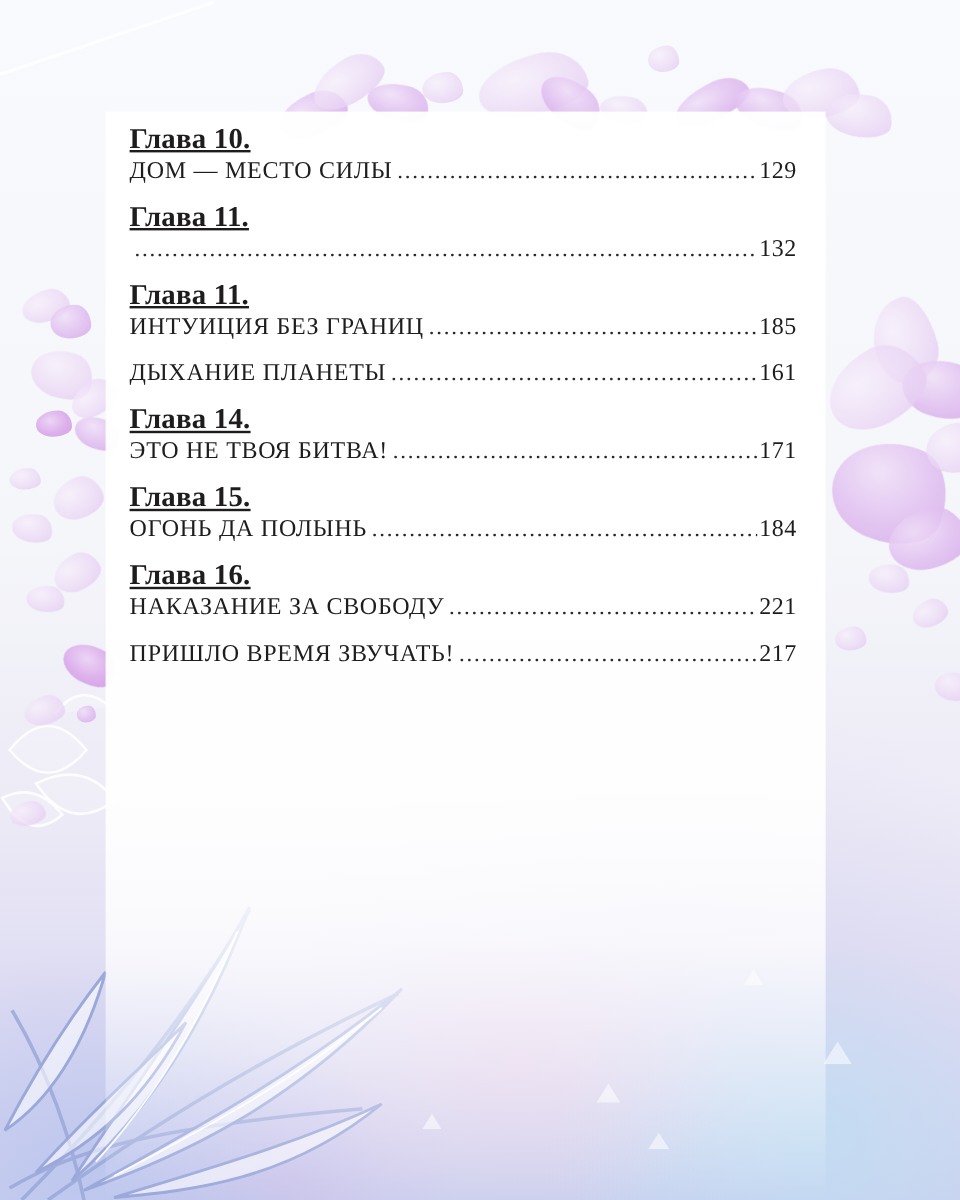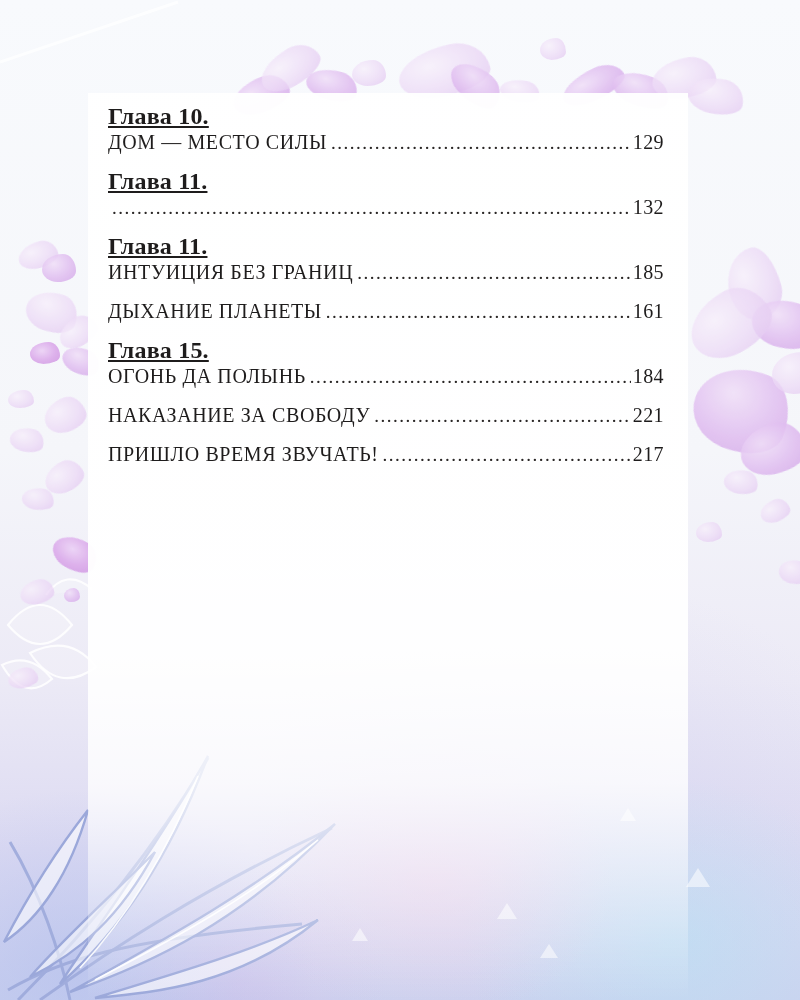--- a/index.html
+++ b/index.html
@@ -150,31 +150,40 @@
     </div>
 
     <div class="toc-entry">
       <div class="toc-line">
         <span class="toc-title">ДЫХАНИЕ ПЛАНЕТЫ</span>
         <span class="toc-dots"></span>
         <span class="toc-page">161</span>
       </div>
     </div>
 
+    <div class="toc-entry">
+      <div class="toc-chapter">Глава 14.</div>
+      <div class="toc-line">
+        <span class="toc-title">ЭТО НЕ ТВОЯ БИТВА!</span>
+        <span class="toc-dots"></span>
+        <span class="toc-page">171</span>
+      </div>
+    </div>
 
     <div class="toc-entry">
       <div class="toc-chapter">Глава 15.</div>
       <div class="toc-line">
         <span class="toc-title">ОГОНЬ ДА ПОЛЫНЬ</span>
         <span class="toc-dots"></span>
         <span class="toc-page">184</span>
       </div>
     </div>
 
     <div class="toc-entry">
+      <div class="toc-chapter">Глава 16.</div>
       <div class="toc-line">
         <span class="toc-title">НАКАЗАНИЕ ЗА СВОБОДУ</span>
         <span class="toc-dots"></span>
         <span class="toc-page">221</span>
       </div>
     </div>
 
 
     <div class="toc-entry">
       <div class="toc-line">

